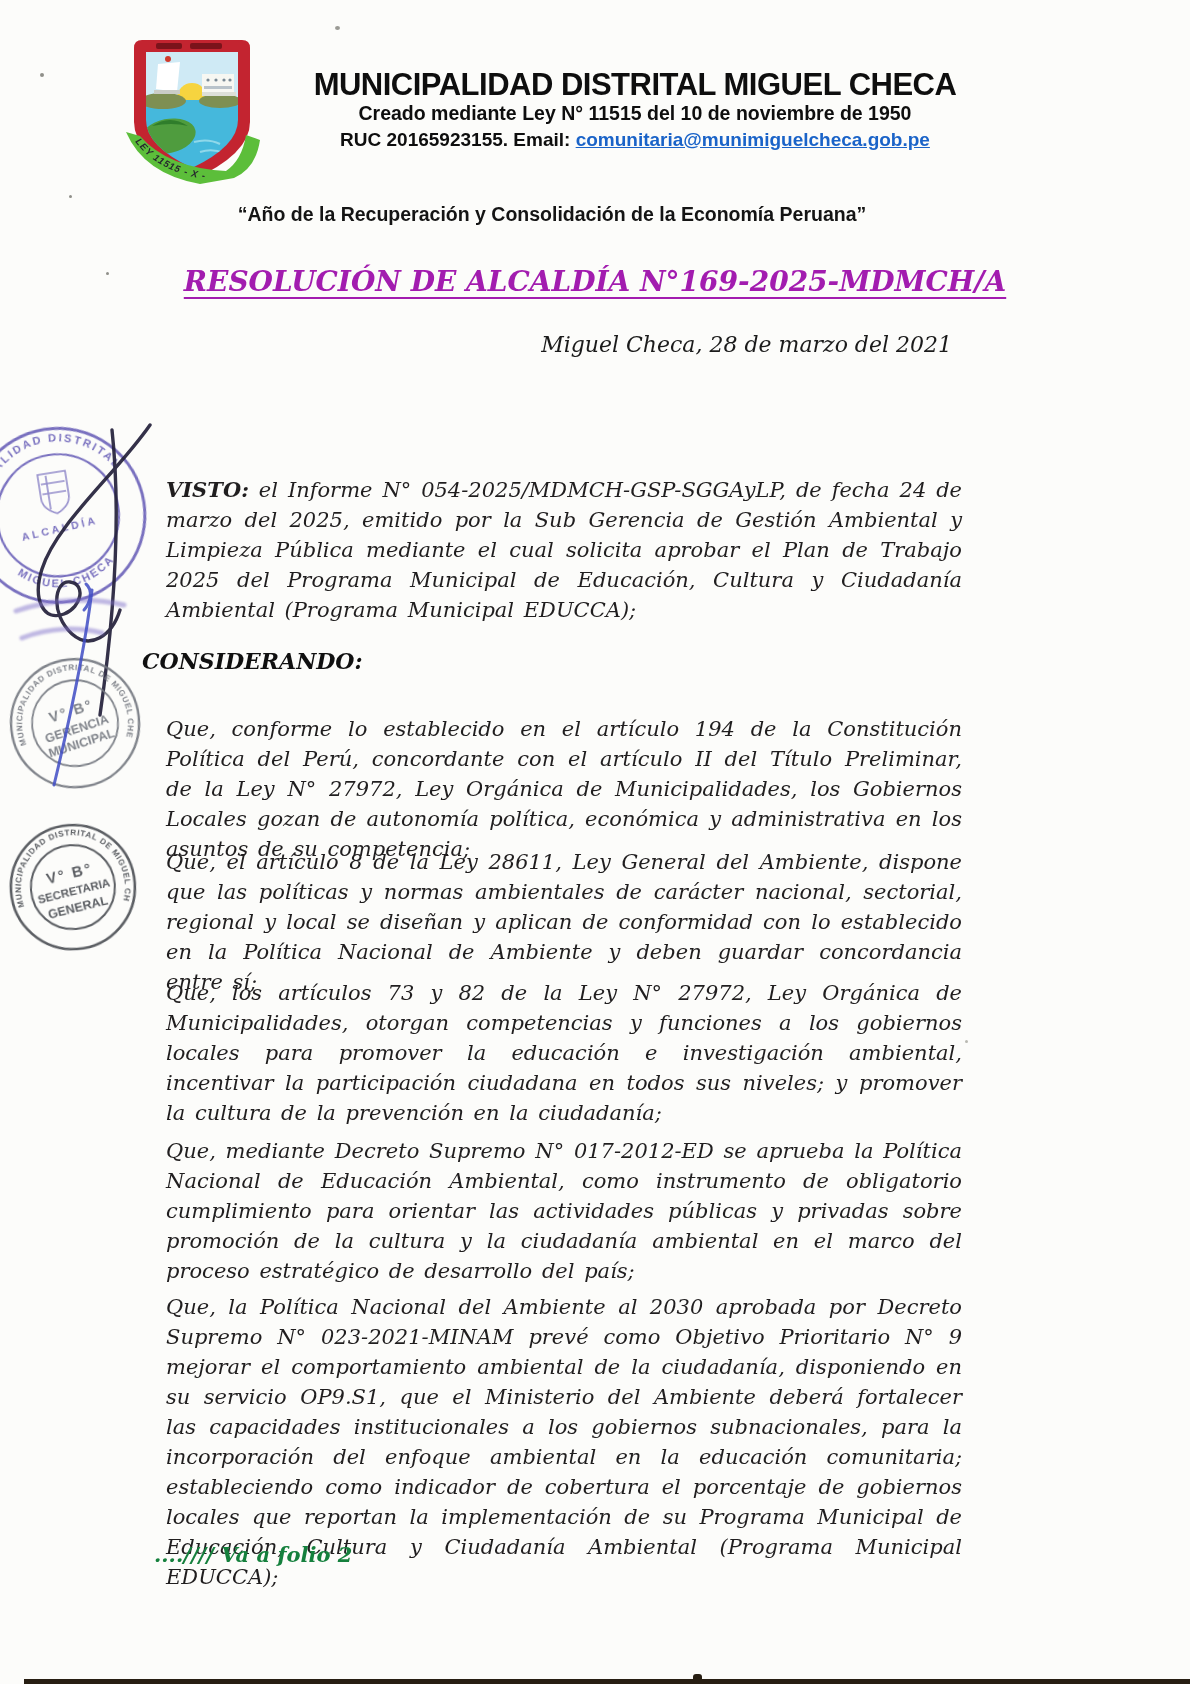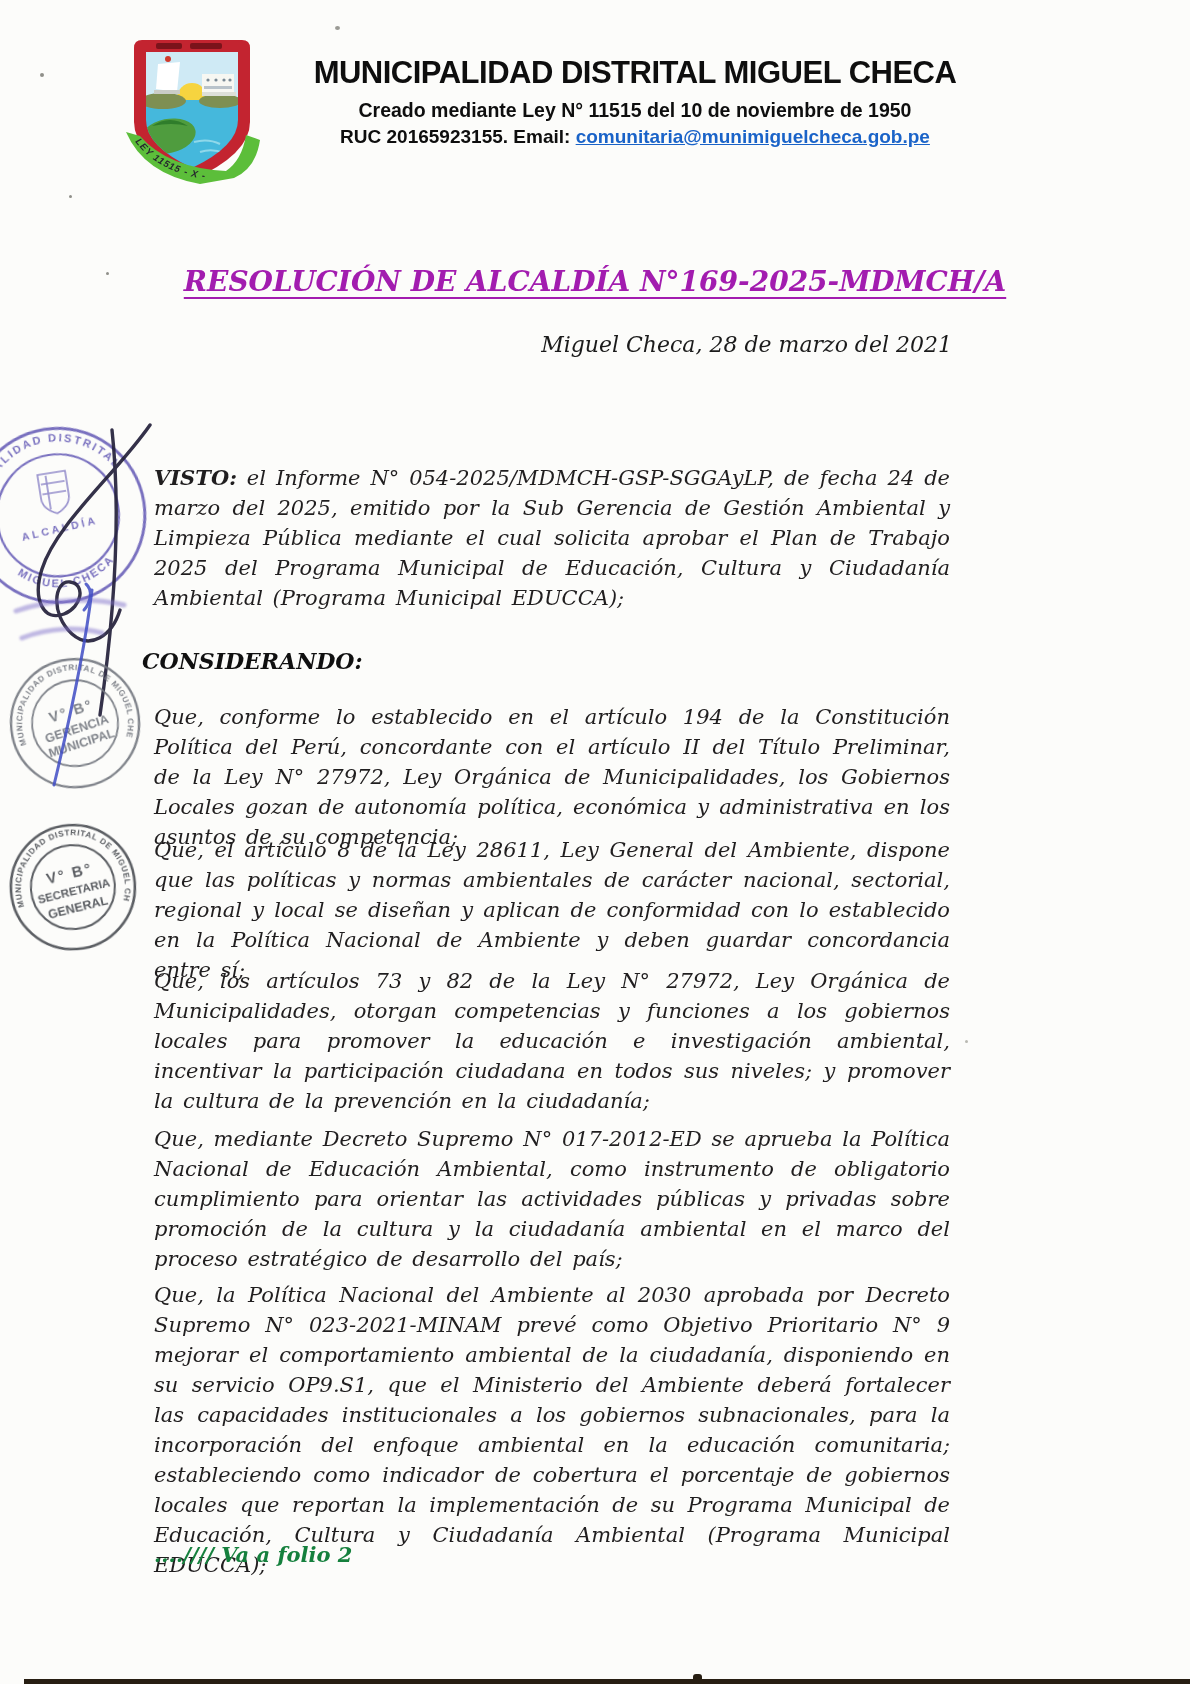--- a/index.html
+++ b/index.html
@@ -3,39 +3,39 @@
 <meta charset="utf-8">
 <style>
   html,body{margin:0;padding:0;background:#e8e8e6;}
   .page{
     position:relative;width:1190px;height:1684px;margin:0 auto;
     background:#fcfcfa;overflow:hidden;
     font-family:"DejaVu Serif",serif;color:#1d1b1c;
   }
   
   .logo{position:absolute;left:116px;top:34px;width:152px;height:156px;}
-  .hdr{position:absolute;left:295px;top:56px;width:680px;text-align:center;
+  .hdr{position:absolute;left:295px;top:68px;width:680px;text-align:center;
        font-family:"Liberation Sans",sans-serif;color:#0e0e0e;}
   .hdr .org{font-size:31px;font-weight:bold;letter-spacing:-0.5px;line-height:34px;}
-  .hdr .sub{font-size:19.5px;font-weight:bold;margin-top:9px;line-height:22px;}
+  .hdr .sub{font-size:19.5px;font-weight:bold;line-height:22px;}
   .hdr .sub2{font-size:19.5px;font-weight:bold;margin-top:5px;line-height:22px;}
   .hdr .ruc{font-size:19px;font-weight:bold;margin-top:5px;line-height:22px;}
   .email{color:#1a63c8;text-decoration:underline;cursor:pointer;}
   .motto{position:absolute;left:152px;top:203px;width:800px;text-align:center;
          font-family:"Liberation Sans",sans-serif;font-weight:bold;font-size:19.5px;color:#141414;}
   
   .title{position:absolute;left:0;top:265px;width:1190px;text-align:center;margin:0;
          font-size:28px;font-weight:bold;font-style:italic;color:#a21caf;
          text-decoration:underline;text-decoration-thickness:2px;text-underline-offset:6px;}
   .dateline{position:absolute;left:152px;top:332px;width:800px;text-align:right;
             font-style:italic;font-size:22px;color:#1b1b1b;}
   .addressee{position:absolute;left:152px;top:389px;width:812px;
              font-weight:bold;font-style:italic;font-size:22px;line-height:31px;color:#121212;}
   
-  .body{position:absolute;left:154px;width:796px;margin:0;
+  .body{position:absolute;left:154px;width:796px;margin:12px;
         font-style:italic;font-size:21px;line-height:30px;text-align:justify;
         word-spacing:3px;color:#201e1f;hyphens:none;}
   .b{font-weight:bold;}
   .visto{top:463px;}
   .considerando{position:absolute;left:142px;top:648px;margin:0;
                 font-weight:bold;font-style:italic;font-size:22px;color:#101010;}
   .p1{top:702px;} .p2{top:835px;} .p3{top:966px;} .p4{top:1124px;} .p5{top:1280px;}
   .folio{position:absolute;left:154px;top:1542px;margin:0;
          font-weight:bold;font-style:italic;font-size:21px;color:#15803d;}
   
@@ -96,20 +96,21 @@
       <textPath href="#ribPath" startOffset="2%">LEY 11515 - X - XI</textPath>
     </text>
   </svg>
 
   <div class="hdr">
     <div class="org">MUNICIPALIDAD DISTRITAL MIGUEL CHECA</div>
     <div class="sub">Creado mediante Ley N° 11515 del 10 de noviembre de 1950</div>
     <div class="ruc"><span>RUC 20165923155. Email: </span><span class="email">comunitaria@munimiguelcheca.gob.pe</span></div>
   </div>
 
+  <div class="motto">“Año de la Recuperación y Consolidación de la Economía Peruana”</div>
 
   <h1 class="title">RESOLUCIÓN DE ALCALDÍA N°169-2025-MDMCH/A</h1>
 
   <div class="dateline">Miguel Checa, 28 de marzo del 2021</div>
 
 
   <p class="body visto"><span class="b">VISTO:</span><span> el Informe N° 054-2025/MDMCH-GSP-SGGAyLP, de fecha 24 de marzo del 2025, emitido por la Sub Gerencia de Gestión Ambiental y Limpieza Pública mediante el cual solicita aprobar el Plan de Trabajo 2025 del Programa Municipal de Educación, Cultura y Ciudadanía Ambiental (Programa Municipal EDUCCA);</span></p>
 
   <p class="considerando">CONSIDERANDO:</p>
 

